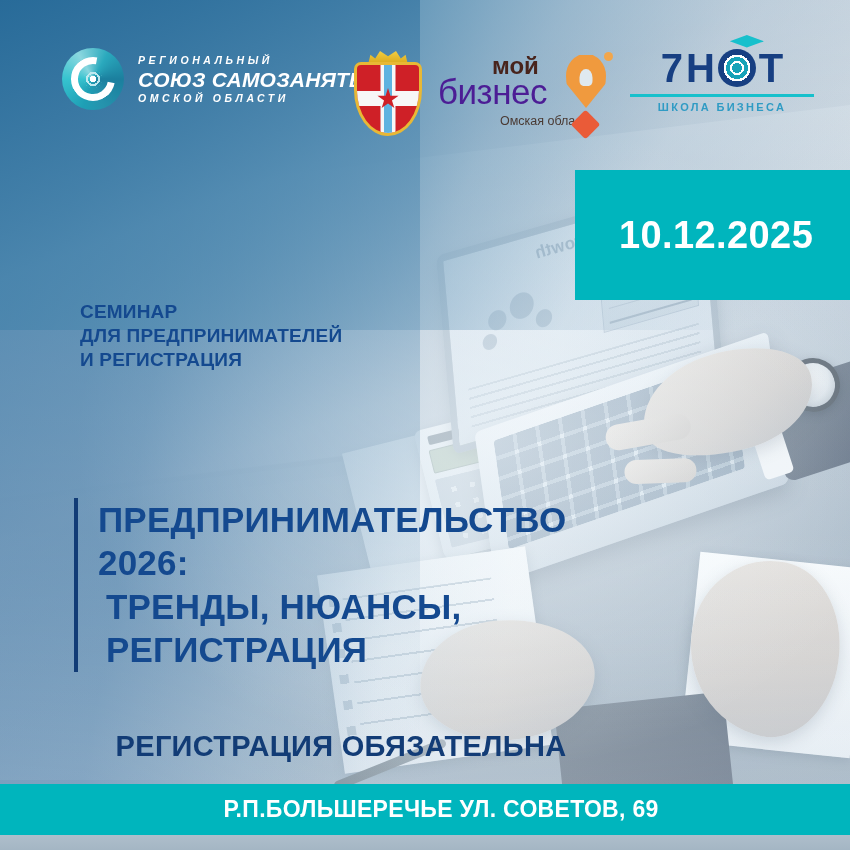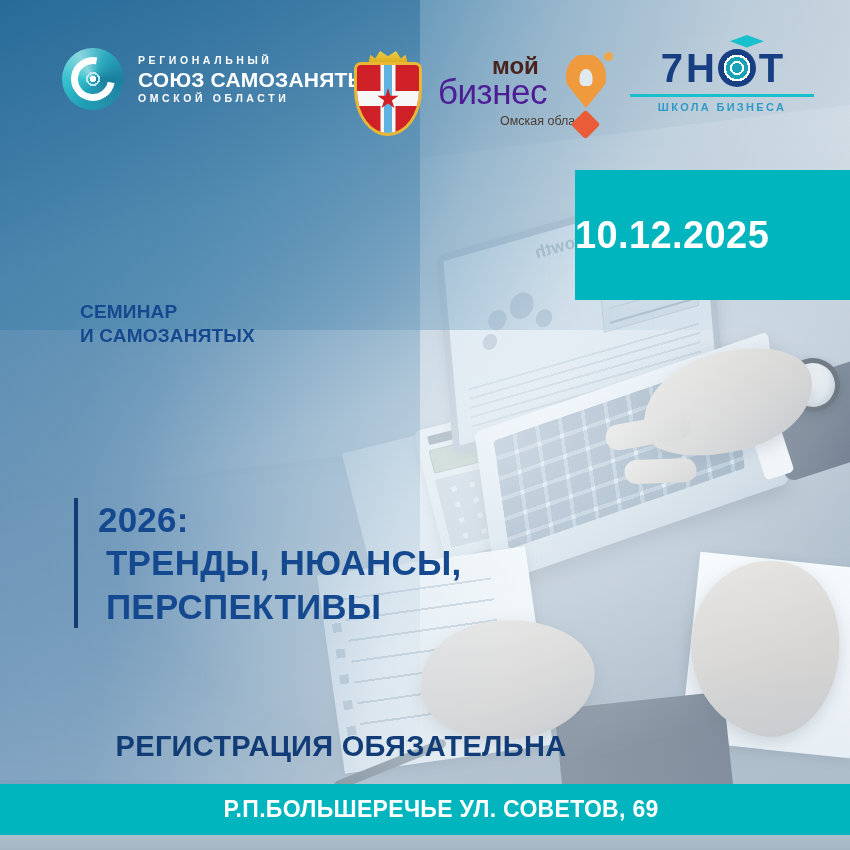--- a/index.html
+++ b/index.html
@@ -363,21 +363,21 @@
   .union-mark::after {
     content: "";
     position: absolute;
     left: 22px; top: 22px;
     width: 18px; height: 18px;
     border-radius: 50%;
     background:
       radial-gradient(circle, #ffffff 0 3px, transparent 3px 5px,
         #bfe9ef 5px 7px, transparent 7px 9px, #7fd2dd 9px 11px, transparent 11px);
   }
-  .union-text { line-height: 1; }
+  .union-text { line-height: 1; font-style: italic; }
   .union-l1 {
     font-size: 10.5px; font-weight: 700; color: #ffffff;
     letter-spacing: 3.6px; margin-bottom: 3px;
   }
   .union-l2 {
     font-size: 21px; font-weight: 700; color: #ffffff;
     letter-spacing: 0.2px; margin-bottom: 3px;
   }
   .union-l3 {
     font-size: 10.5px; font-weight: 700; color: #ffffff; letter-spacing: 3.6px;
@@ -558,20 +558,21 @@
 
   
   .date-badge {
     position: absolute;
     left: 575px; top: 170px;
     width: 275px; height: 130px;
     background: #00b5bd;
     display: flex;
     flex-direction: column;
     justify-content: center;
+    padding-left: 44px;
     box-sizing: border-box;
   }
   .date-line {
     font-size: 38px;
     font-weight: 700;
     color: #ffffff;
     line-height: 1.18;
     letter-spacing: 0.4px;
   }
 
@@ -744,29 +745,31 @@
     </div>
 
   </div>
 
   <div class="date-badge">
     <div class="date-line">10.12.2025</div>
   </div>
 
   <div class="kicker">
     <div>СЕМИНАР</div>
-    <div>И САМОЗАНЯТЫХ</div>
+    <div>ДЛЯ ПРЕДПРИНИМАТЕЛЕЙ</div>
+    <div>И РЕГИСТРАЦИЯ</div>
   </div>
 
   <div class="title-wrap">
     <div class="title-bar"></div>
     <div class="title-text">
+      <div>ПРЕДПРИНИМАТЕЛЬСТВО</div>
       <div class="title-line2">2026:</div>
       <div class="title-line3">ТРЕНДЫ, НЮАНСЫ,</div>
-      <div class="title-line4">ПЕРСПЕКТИВЫ</div>
+      <div class="title-line4">РЕГИСТРАЦИЯ</div>
     </div>
   </div>
 
   <div class="registration">РЕГИСТРАЦИЯ ОБЯЗАТЕЛЬНА</div>
 
   <div class="address-band">
     <div class="address-text">Р.П.БОЛЬШЕРЕЧЬЕ  УЛ. СОВЕТОВ, 69</div>
   </div>
 
   <div class="bottom-strip"></div>

